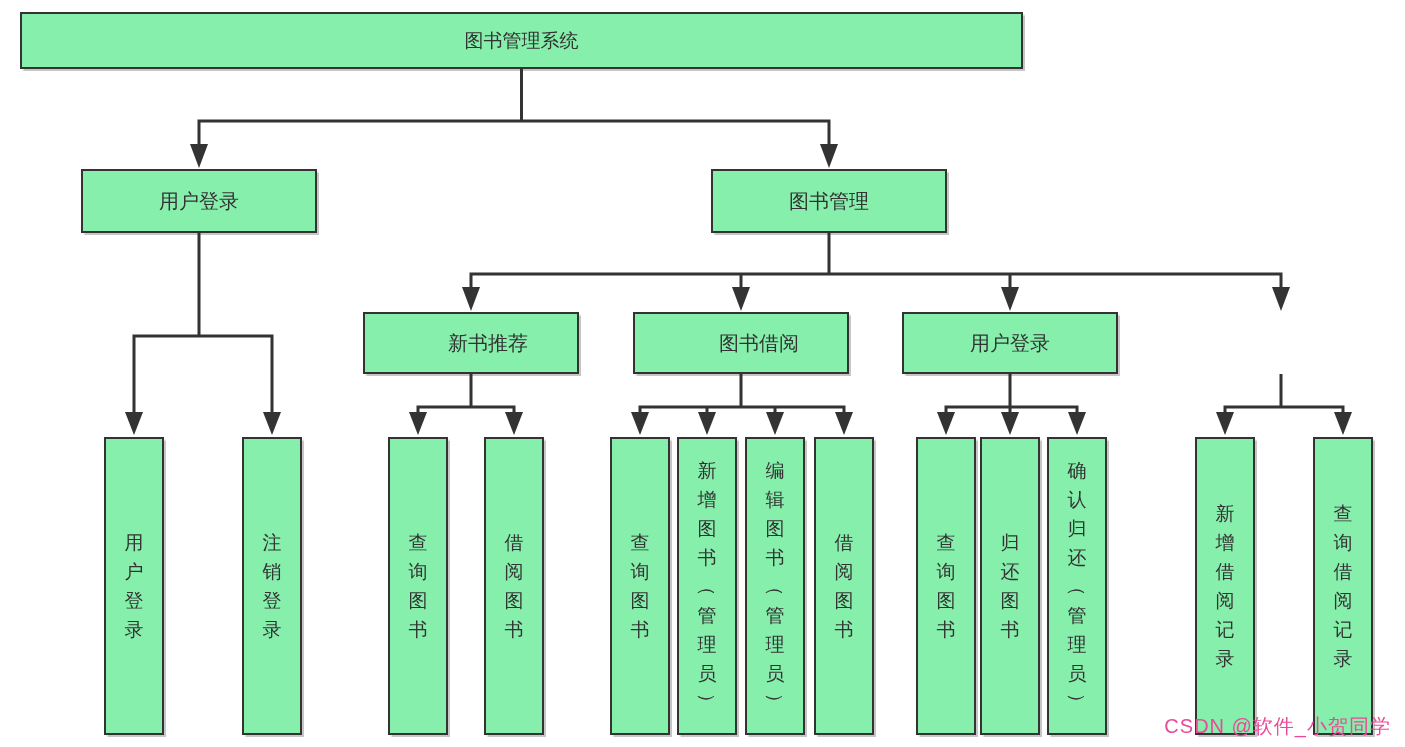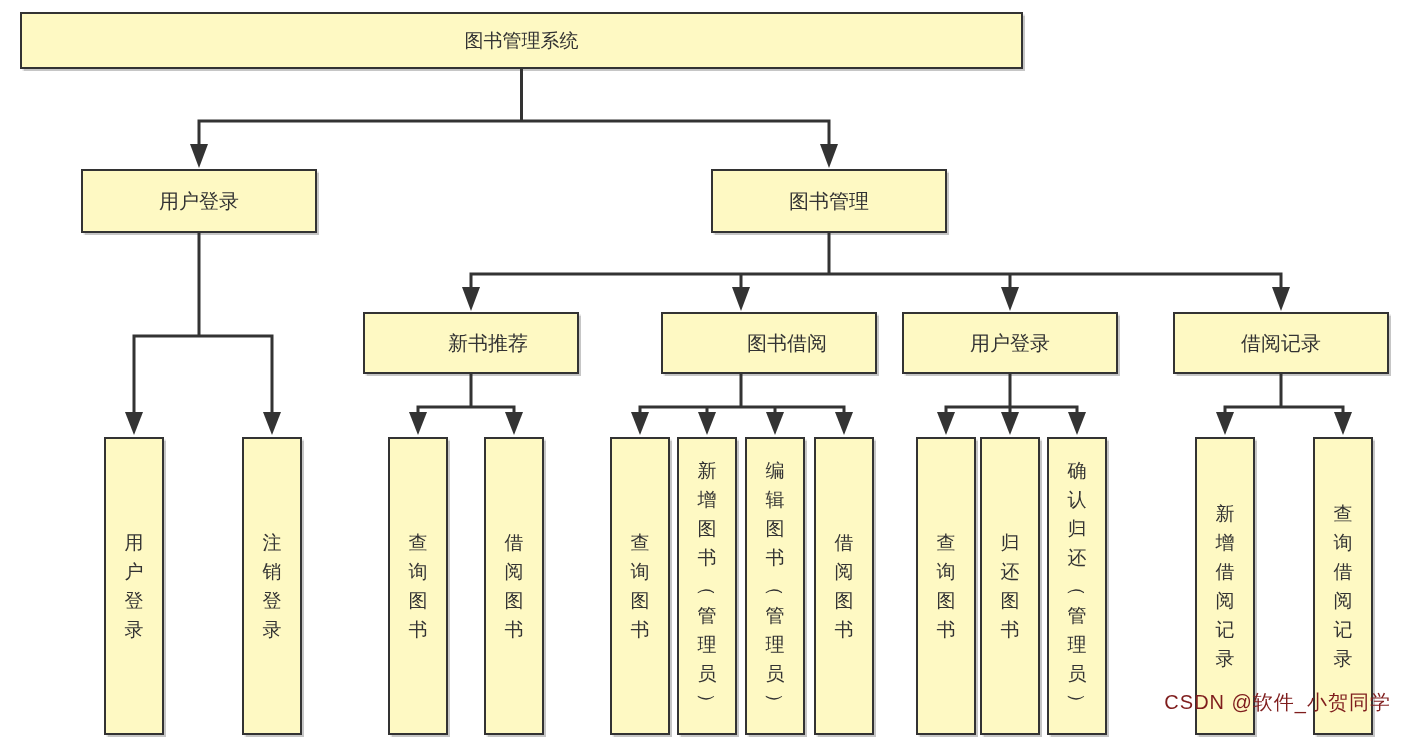--- a/index.html
+++ b/index.html
@@ -4,44 +4,44 @@
 <style>
   html,body{margin:0;padding:0;}
   body{
     width:1405px;height:747px;position:relative;overflow:hidden;
     background:#ffffff;color:#333333;
     font-family:"Liberation Sans","DejaVu Sans",sans-serif;
   }
   #stage{position:absolute;inset:0;width:1405px;height:747px;}
   svg.connectors{position:absolute;left:0;top:0;width:1405px;height:747px;}
   .box{
-    position:absolute;background:#fef9c3;border:2px solid #333333;
+    position:absolute;background:#86efac;border:2px solid #333333;
     box-sizing:border-box;display:flex;align-items:center;justify-content:center;
     box-shadow:1.5px 1.5px 1px rgba(51,51,51,0.28);
   }
   .box .lbl{white-space:nowrap;}
   .root-box{left:20px;top:12px;width:1003px;height:57px;font-size:19px;}
   .l2-box{top:169px;width:236px;height:64px;font-size:20px;text-align:center;}
   .l2-user{left:81px;}
   .l2-book{left:711px;}
   .l3-box{top:312px;width:216px;height:62px;font-size:20px;}
   .l3-a{left:363px;padding-left:34px;}
-  .l3-b{left:661px;padding-left:36px;}
+  .l3-b{left:633px;padding-left:36px;}
   .l3-c{left:902px;}
   .l3-d{left:1173px;}
   .leaf{top:437px;width:60px;height:298px;}
   .vtext{
     display:flex;flex-direction:column;align-items:center;justify-content:center;
     gap:10px;font-size:19px;line-height:1;
   }
   .vtext span{display:block;}
   .vtext span.rot{transform:rotate(90deg);}
   .watermark{
-    position:absolute;right:14px;top:689px;font-size:20px;letter-spacing:1px;
-    color:#7f1d1d;white-space:nowrap;
+    position:absolute;right:14px;top:713px;font-size:20px;letter-spacing:1px;
+    color:#ec4899;white-space:nowrap;
   }
 </style>
 </head>
 <body>
 
 <div id="stage">
 
   <svg class="connectors" viewBox="0 0 1405 747" xmlns="http://www.w3.org/2000/svg">
     <g stroke="#333333" stroke-width="3" fill="none">
 
@@ -101,23 +101,20 @@
   </div>
 
   <div class="box l3-box l3-a">
     <span class="lbl">新书推荐</span>
   </div>
   <div class="box l3-box l3-b">
     <span class="lbl">图书借阅</span>
   </div>
   <div class="box l3-box l3-c">
     <span class="lbl">用户登录</span>
-  </div>
-  <div class="box l3-box l3-d">
-    <span class="lbl">借阅记录</span>
   </div>
 
   <div class="box leaf" style="left:104px">
     <span class="vtext">
         <span>用</span>
         <span>户</span>
         <span>登</span>
         <span>录</span>
       </span>
   </div>

